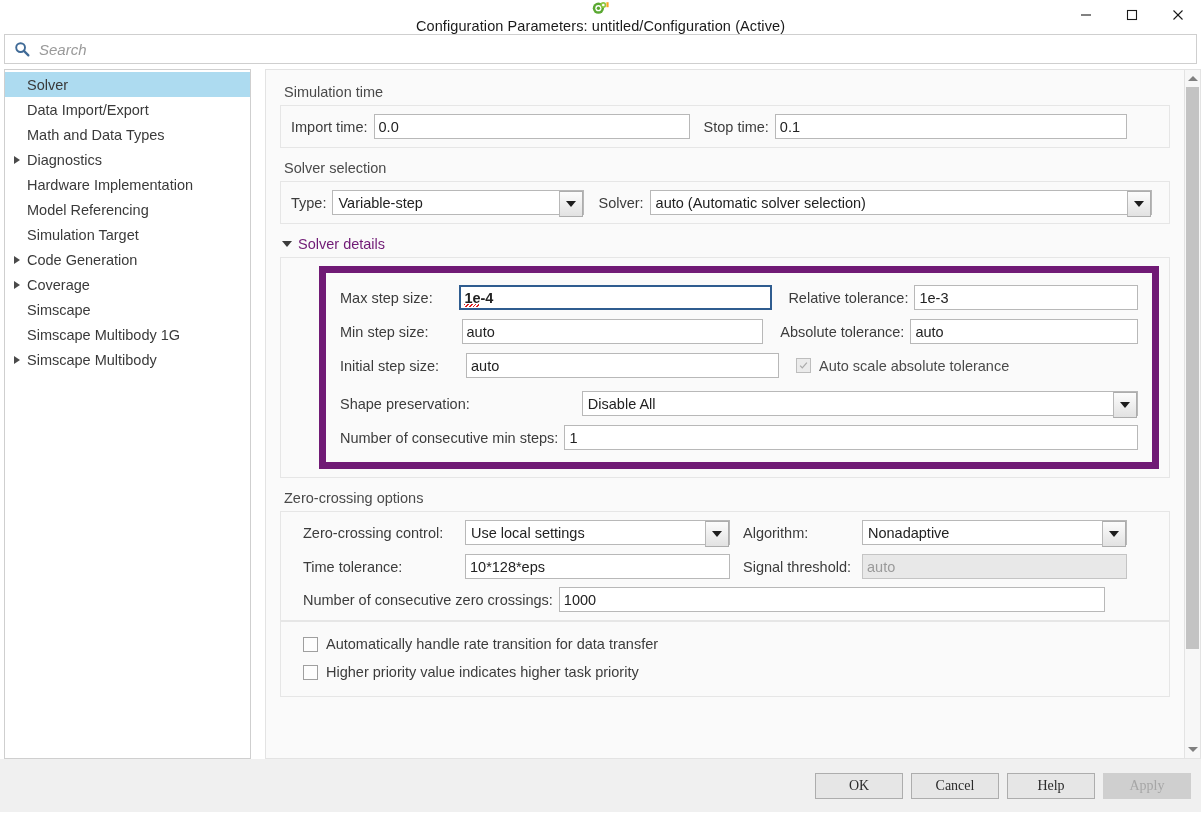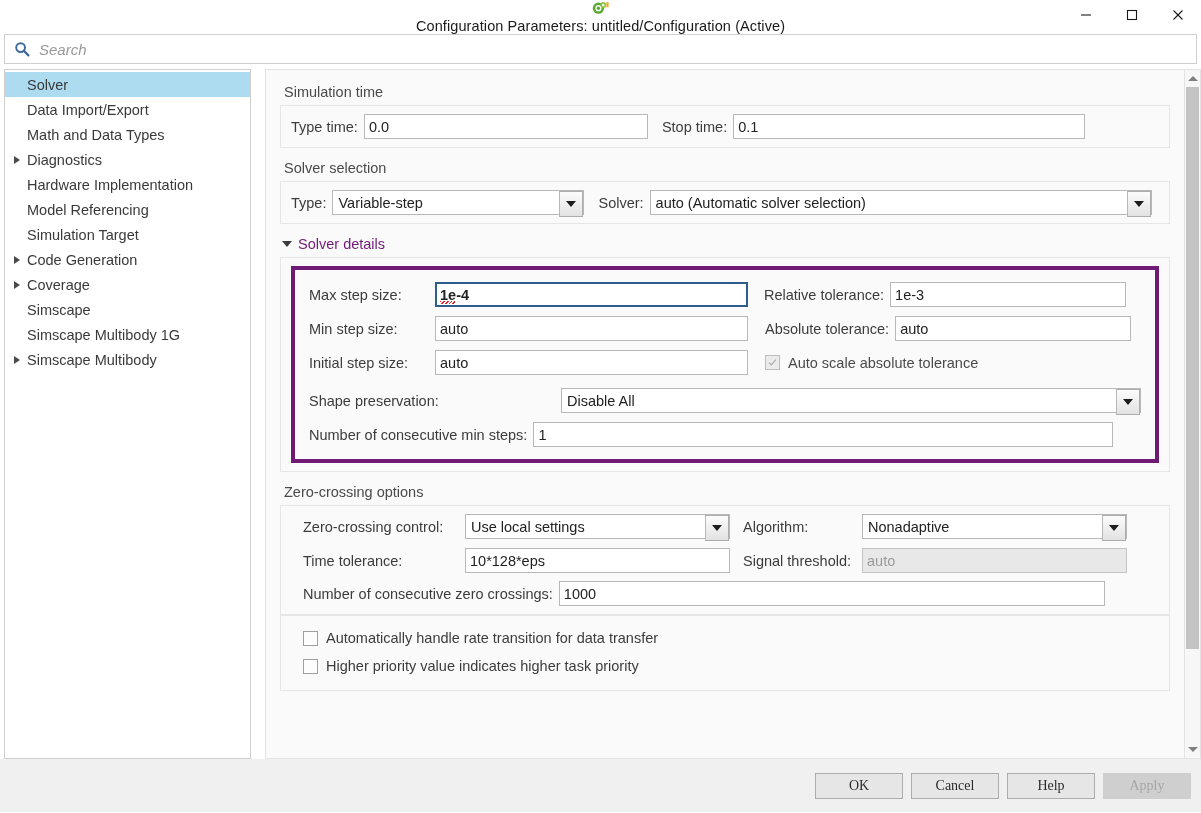--- a/index.html
+++ b/index.html
@@ -215,23 +215,24 @@
   }
   .section-head .tri-down {
     width: 0; height: 0;
     border-left: 5px solid transparent;
     border-right: 5px solid transparent;
     border-top: 6px solid #3c3c3c;
     margin-right: 6px;
   }
 
   .inner-box {
-    border: 4px solid #701a75;
+    border: 7px solid #701a75;
     background: #fafafa;
     padding: 12px 14px;
+    margin-left: 28px;
   }
 
   
   .cbrow { display:flex; align-items:center; }
   .cbrow + .cbrow { margin-top: 12px; }
   .cbox {
     width: 15px; height: 15px;
     border: 1px solid #9f9f9f;
     background: #fdfdfd;
     flex: 0 0 15px;
@@ -414,22 +415,22 @@
       <span class="lbl">Simscape Multibody</span>
     </div>
   </div>
 
   <div class="content-outer">
     <div class="content">
 
       <div class="group-title">Simulation time</div>
       <div class="group-box">
         <div class="row">
-          <span class="lab">Type time:</span>
-          <input class="tfield" style="width: 284px;" type="text" value="0.0">
+          <span class="lab">Import time:</span>
+          <input class="tfield" style="width: 316px;" type="text" value="0.0">
           <span class="lab" style="padding-left:14px">Stop time:</span>
           <input class="tfield" style="width: 352px;" type="text" value="0.1">
         </div>
       </div>
 
       <div class="group-title" style="margin-top:12px">Solver selection</div>
       <div class="group-box">
         <div class="row">
           <span class="lab">Type:</span>
           <div class="combo" style="width:252px">

